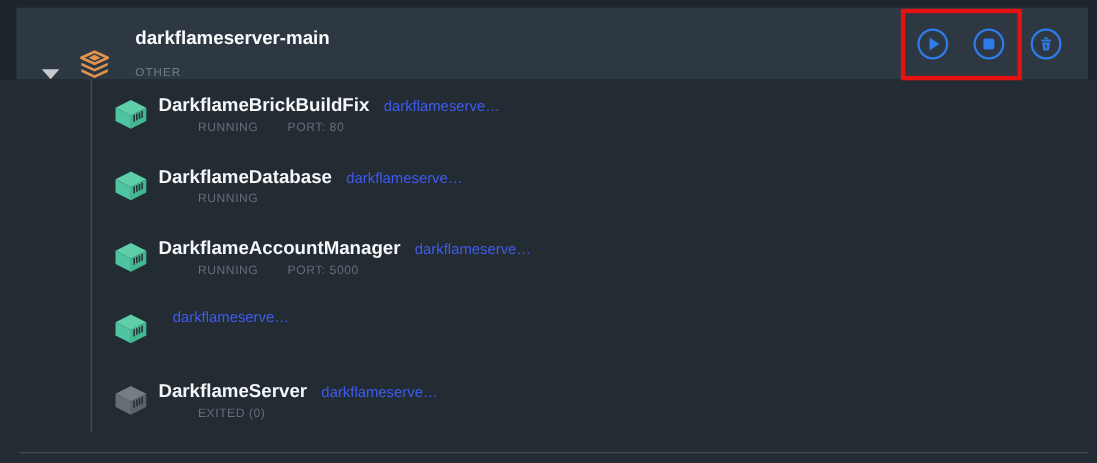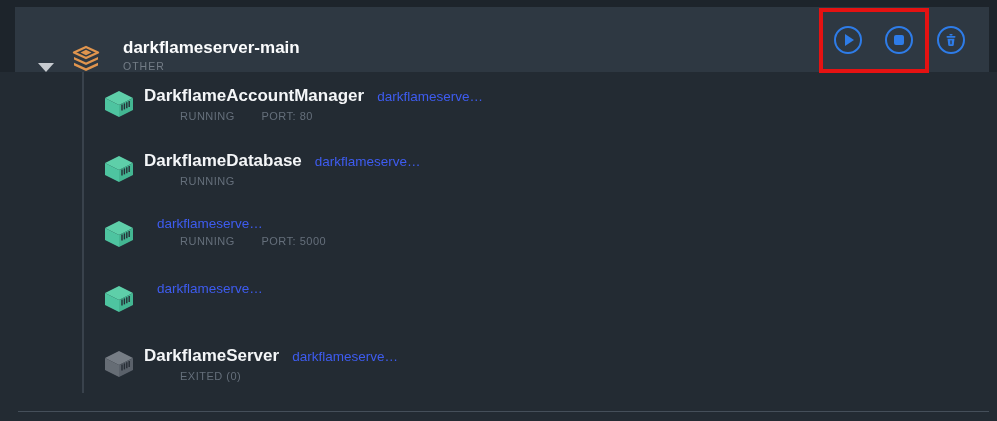--- a/index.html
+++ b/index.html
@@ -25,21 +25,21 @@
     width:0;height:0;margin-top:2px;
     border-left:8px solid transparent;
     border-right:8px solid transparent;
     border-top:9px solid #c7cbd0;
   }
   .stack-icon{width:30px;height:27px;margin-left:17px;margin-right:22px;flex:0 0 auto;}
   .stack-icon .layer{fill:var(--orange,#e0954e);}
   .stack-icon .outline{fill:none;stroke:var(--orange,#e0954e);stroke-width:2.4;stroke-linejoin:round;}
   .stack-titles{display:flex;flex-direction:column;justify-content:center;}
   .stack-name{color:#fbfcfd;font-size:17px;font-weight:700;line-height:20px;}
-  .stack-category{color:#747d87;font-size:10.5px;letter-spacing:1px;margin-top:2px;}
+  .stack-category{color:#747d87;font-size:10.5px;letter-spacing:1px;margin-top:15px;}
   
   .circle-btn{
     position:absolute;top:19px;width:28px;height:28px;border-radius:50%;
     border:2px solid var(--accent-blue,#2e7ce8);
     box-sizing:border-box;
     display:flex;align-items:center;justify-content:center;
     cursor:pointer;background:transparent;padding:0;
   }
   .btn-play{left:819px;}
   .btn-stop{left:870px;}
@@ -137,21 +137,21 @@
       <path class="face-top" d="M15 1 L29 8 L15 15 L1 8 Z"></path>
       <path class="face-left" d="M1 8 L15 15 L15 27 L1 20 Z"></path>
       <path class="face-right" d="M15 15 L29 8 L29 20 L15 27 Z"></path>
       <line class="stripe" x1="18" y1="14.6" x2="18" y2="20.6"></line>
       <line class="stripe" x1="20.4" y1="13.4" x2="20.4" y2="19.4"></line>
       <line class="stripe" x1="22.8" y1="12.2" x2="22.8" y2="18.2"></line>
       <line class="stripe" x1="25.2" y1="11" x2="25.2" y2="17"></line>
     </svg>
     <div class="row-text">
       <div class="row-title-line">
-        <span class="container-name">DarkflameAccountManager</span>
+        <span class="container-name">DarkflameBrickBuildFix</span>
         <a class="container-link" href="#">darkflameserve…</a>
       </div>
       <div class="row-status-line">
         <span class="status">RUNNING</span>
         <span class="port">PORT: 80</span>
       </div>
     </div>
   </div>
 
   <div class="row">
@@ -181,20 +181,21 @@
       <path class="face-top" d="M15 1 L29 8 L15 15 L1 8 Z"></path>
       <path class="face-left" d="M1 8 L15 15 L15 27 L1 20 Z"></path>
       <path class="face-right" d="M15 15 L29 8 L29 20 L15 27 Z"></path>
       <line class="stripe" x1="18" y1="14.6" x2="18" y2="20.6"></line>
       <line class="stripe" x1="20.4" y1="13.4" x2="20.4" y2="19.4"></line>
       <line class="stripe" x1="22.8" y1="12.2" x2="22.8" y2="18.2"></line>
       <line class="stripe" x1="25.2" y1="11" x2="25.2" y2="17"></line>
     </svg>
     <div class="row-text">
       <div class="row-title-line">
+        <span class="container-name">DarkflameAccountManager</span>
         <a class="container-link" href="#">darkflameserve…</a>
       </div>
       <div class="row-status-line">
         <span class="status">RUNNING</span>
         <span class="port">PORT: 5000</span>
       </div>
     </div>
   </div>
 
   <div class="row">

